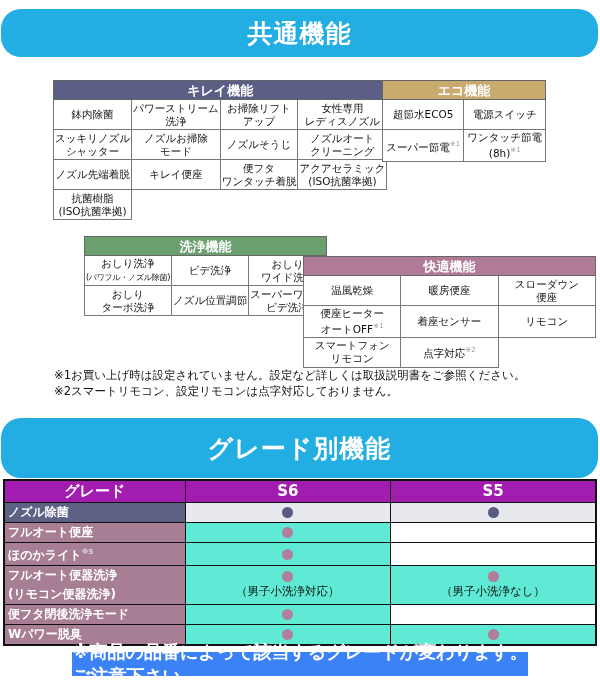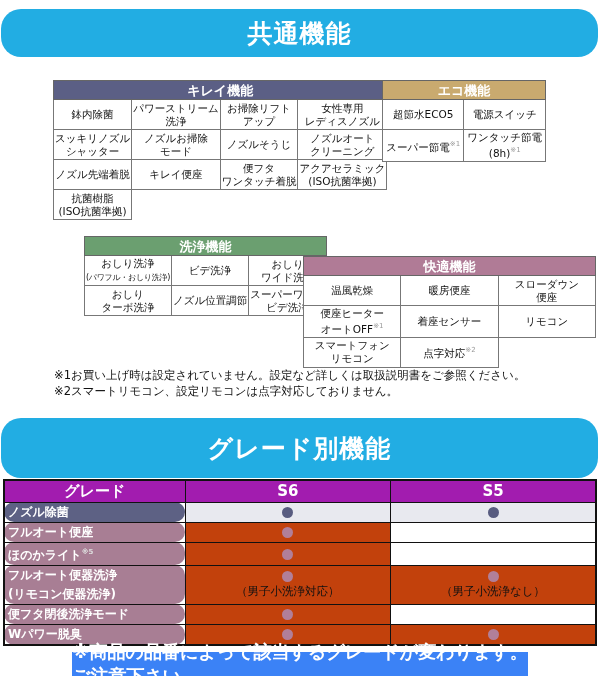--- a/index.html
+++ b/index.html
@@ -58,27 +58,26 @@
     position: absolute; left: 3px; top: 479px; width: 594px;
     border-collapse: collapse; border: 2px solid #111;
   }
   table.grade th, table.grade td { border: 1px solid #111; }
   table.grade th {
     background: #a21caf; color: #fff; height: 22px; font-size: 15px; font-weight: bold;
   }
   table.grade td.label {
     color: #fff; font-weight: bold; font-size: 12px; text-align: left; padding-left: 3px; width: 178px;
     line-height: 19px;
-    border-radius: 10px;
   }
   table.grade td.val { text-align: center; font-size: 11.5px; width: 202px; }
   .row-blue td.label { background: #5d6184; }
   .row-blue td.val { background: #e8e9ef; }
   .row-pink td.label { background: #a87e94; }
-  .row-pink td.val.on { background: #c2410c; }
+  .row-pink td.val.on { background: #5eead4; }
   .row-pink td.val.off { background: #ffffff; }
   table.grade tr { height: 19px; }
   .dot { display: inline-block; width: 11px; height: 11px; border-radius: 50%; vertical-align: middle; }
   .dot.blue { background: #585c80; }
   .dot.pink { background: #b17f99; }
   .valnote { display: block; line-height: 17px; }
   .sup5 { font-size: 7px; color: #ddd; vertical-align: super; }
 
   .warning {
     position: absolute; left: 72px; top: 652px; width: 456px; height: 24px;
@@ -146,21 +145,21 @@
 </table>
 
 <table id="tbl-wash" class="feat">
   <thead>
       <tr>
         <th colspan="3">洗浄機能</th>
       </tr>
     </thead>
   <tbody>
       <tr>
-        <td>おしり洗浄<br><span class="small">(パワフル・おしり洗浄)</span></td>
+        <td>おしり洗浄<br><span class="small">(パワフル・ノズル除菌)</span></td>
         <td>ビデ洗浄</td>
         <td>おしり<br>ワイド洗浄</td>
       </tr>
       <tr>
         <td>おしり<br>ターボ洗浄</td>
         <td>ノズル位置調節</td>
         <td>スーパーワイド<br>ビデ洗浄</td>
       </tr>
     </tbody>
 </table>

